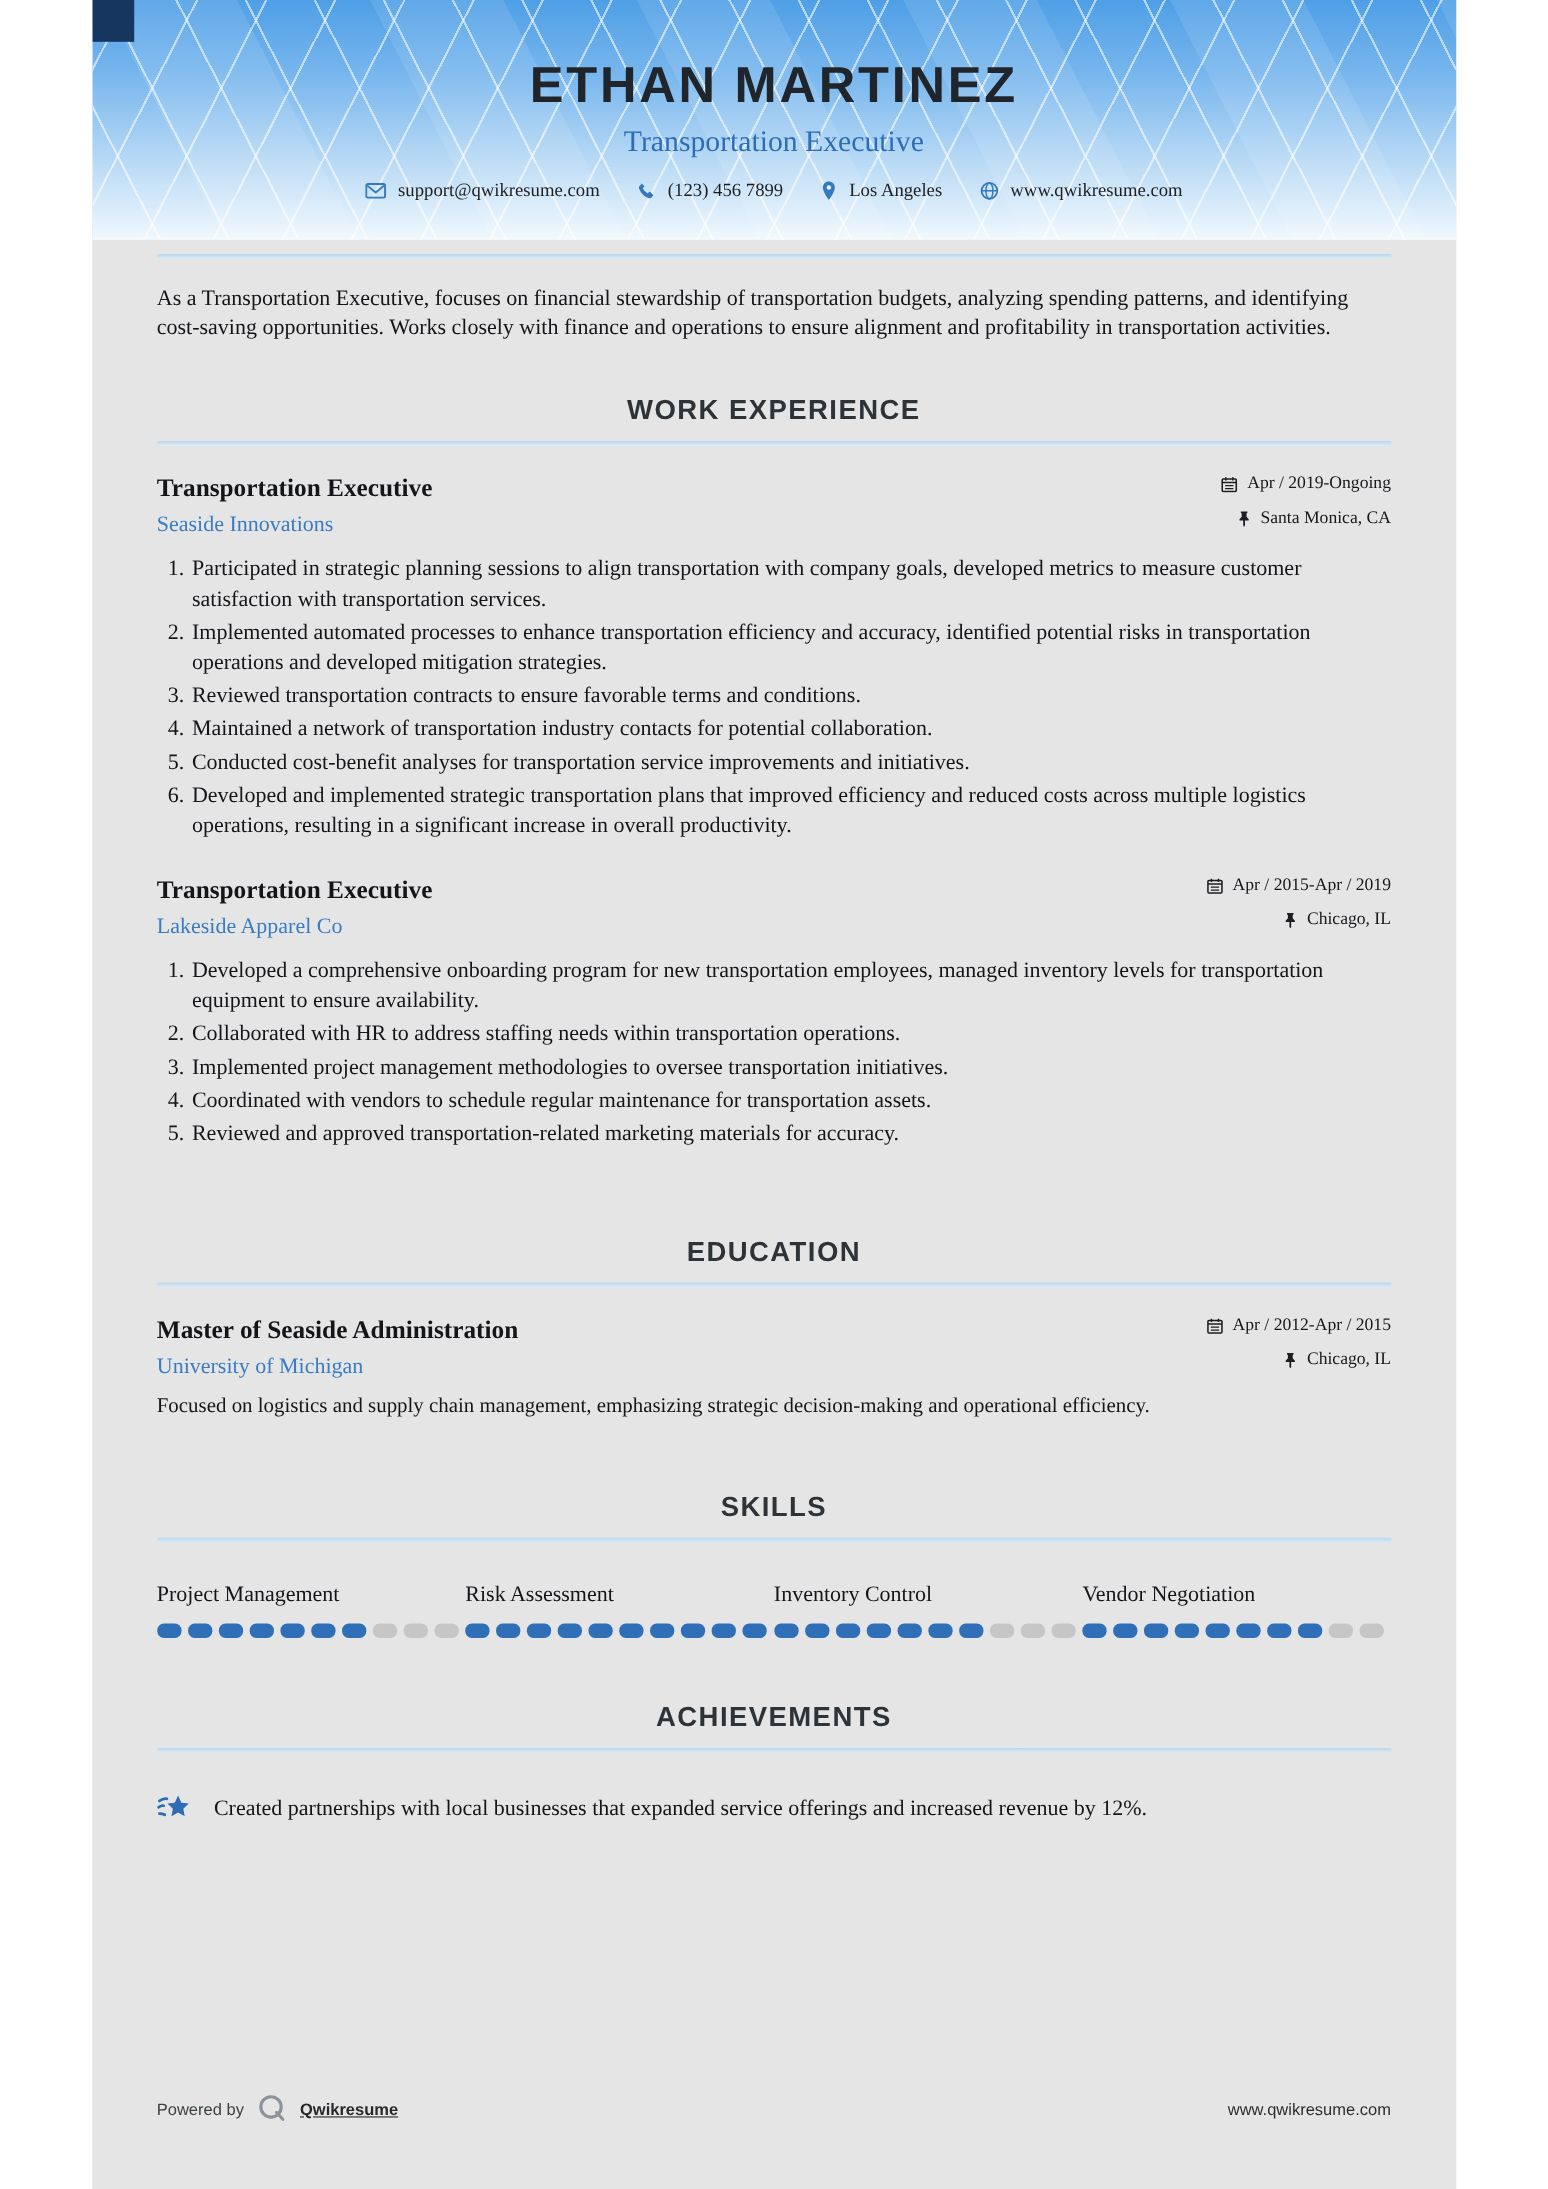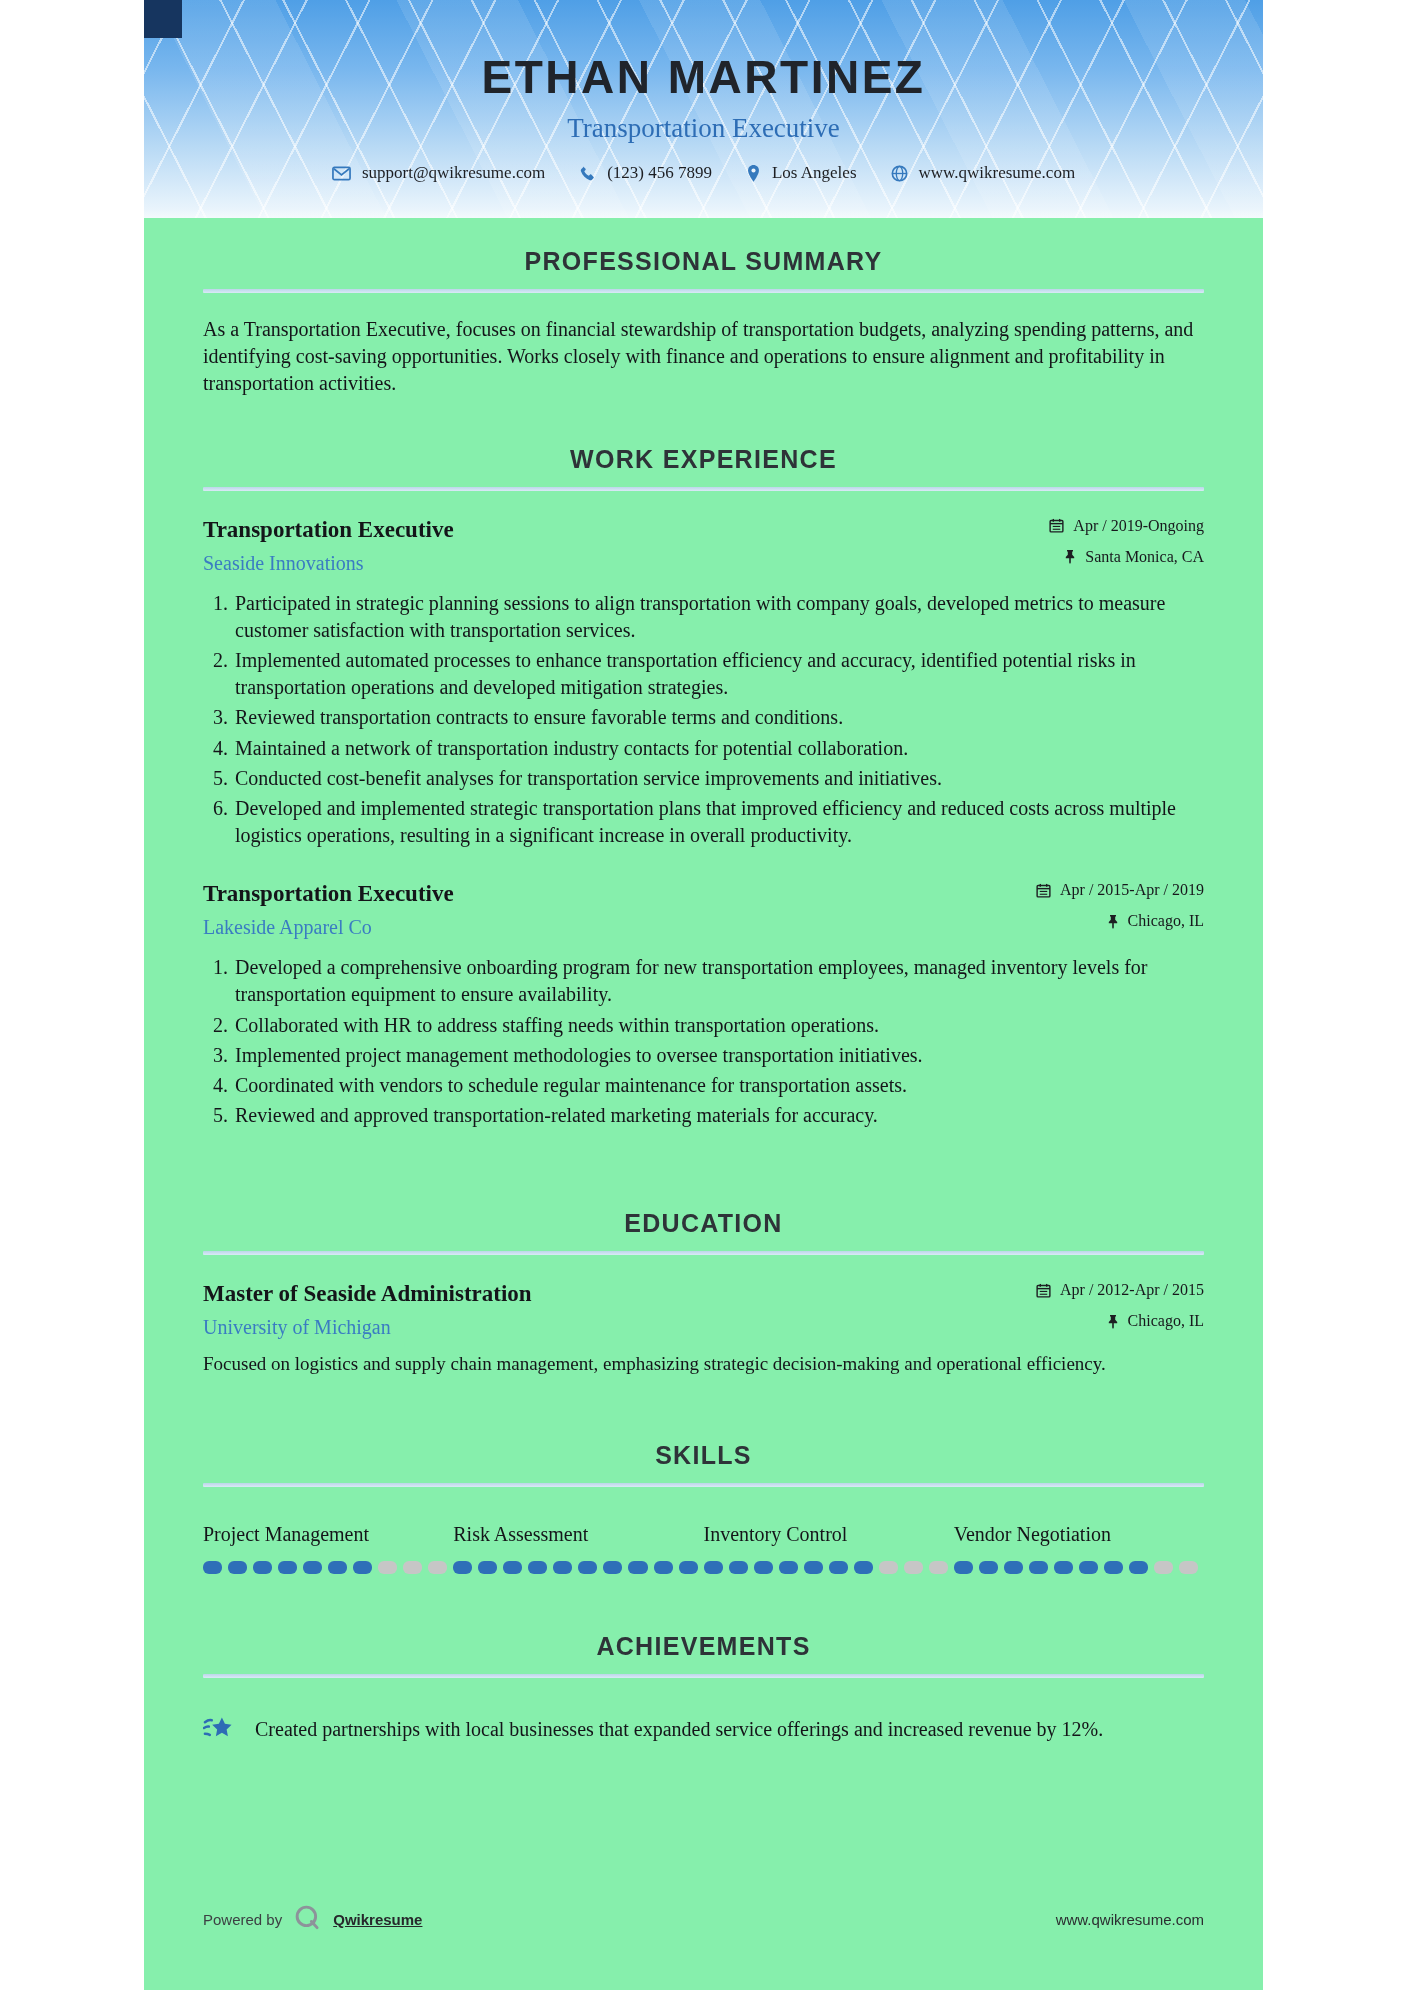--- a/index.html
+++ b/index.html
@@ -1,17 +1,17 @@
 <!DOCTYPE html>
 <html><head>
 <meta charset="utf-8">
 <style>
   * { margin:0; padding:0; box-sizing:border-box; }
   body { background:#ffffff; font-family:"Liberation Serif", serif; }
-  .page { position:relative; width:1119px; height:1990px; margin:0 auto; background:#86efac; overflow:hidden; }
+  .page { position:relative; width:1240px; height:1990px; margin:0 auto; background:#e5e5e5; overflow:hidden; }
 
   
   .banner {
     position:relative; height:218px; text-align:center;
     background:
       repeating-linear-gradient(63deg,  rgba(255,255,255,0) 0 54px, rgba(255,255,255,.55) 54px 56px),
       repeating-linear-gradient(-63deg, rgba(255,255,255,0) 0 54px, rgba(255,255,255,.55) 54px 56px),
       repeating-linear-gradient(63deg,  rgba(255,255,255,0) 0 108px, rgba(255,255,255,.10) 108px 216px),
       linear-gradient(180deg,#4f9fe6 0%,#79b7ee 32%,#b9daf5 68%,#e9f4fc 96%,#f4fafd 100%);
   }
@@ -127,21 +127,20 @@
             </svg>
         </span>
         <span>www.qwikresume.com</span>
       </span>
     </div>
   </header>
 
   <div class="content">
 
     <section class="section-summary">
-      <h2 class="section-heading">PROFESSIONAL SUMMARY</h2>
       <div class="rule"></div>
       <p class="summary-text">As a Transportation Executive, focuses on financial stewardship of transportation budgets, analyzing spending patterns, and identifying cost-saving opportunities. Works closely with finance and operations to ensure alignment and profitability in transportation activities.</p>
     </section>
 
     <section class="section-experience">
       <h2 class="section-heading">WORK EXPERIENCE</h2>
       <div class="rule"></div>
 
       <div class="job">
         <div class="job-head">

